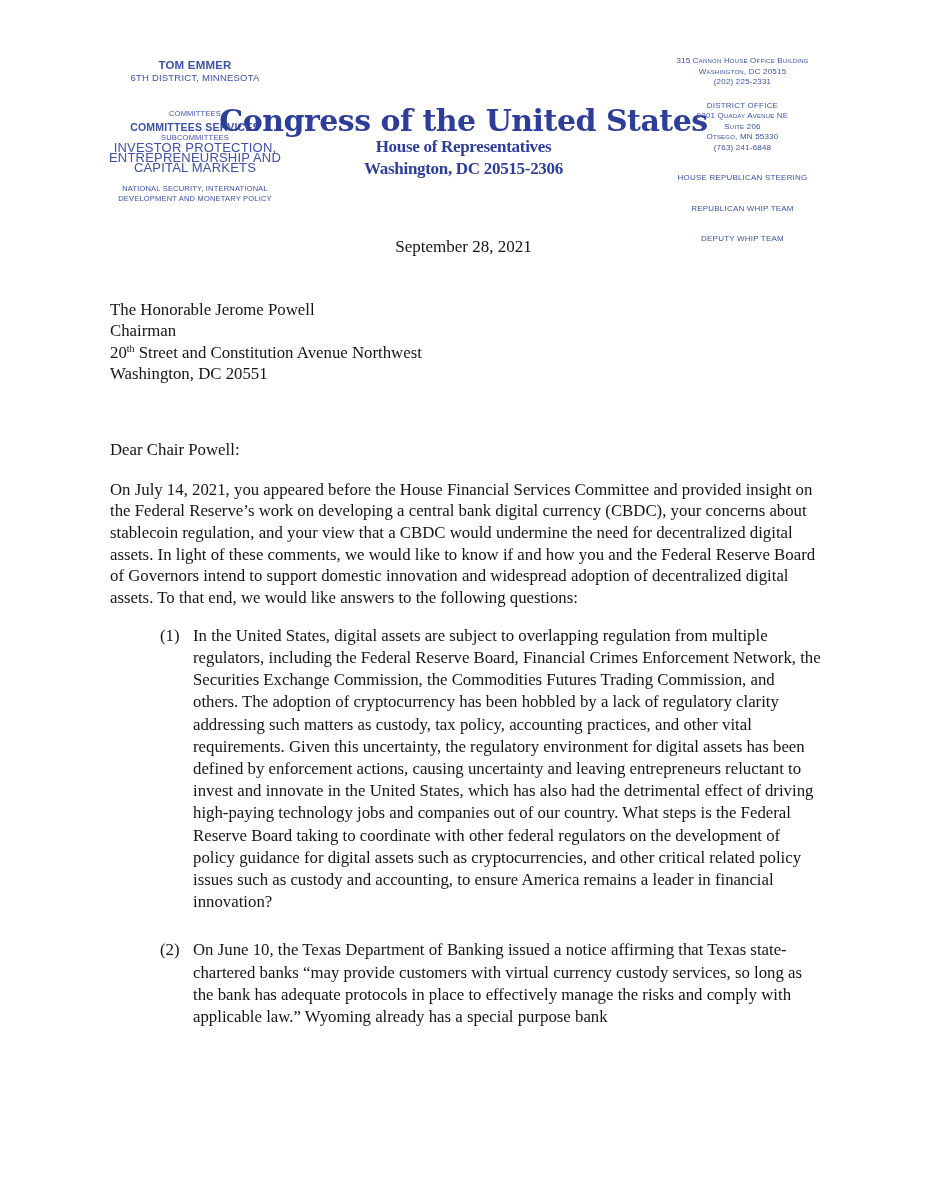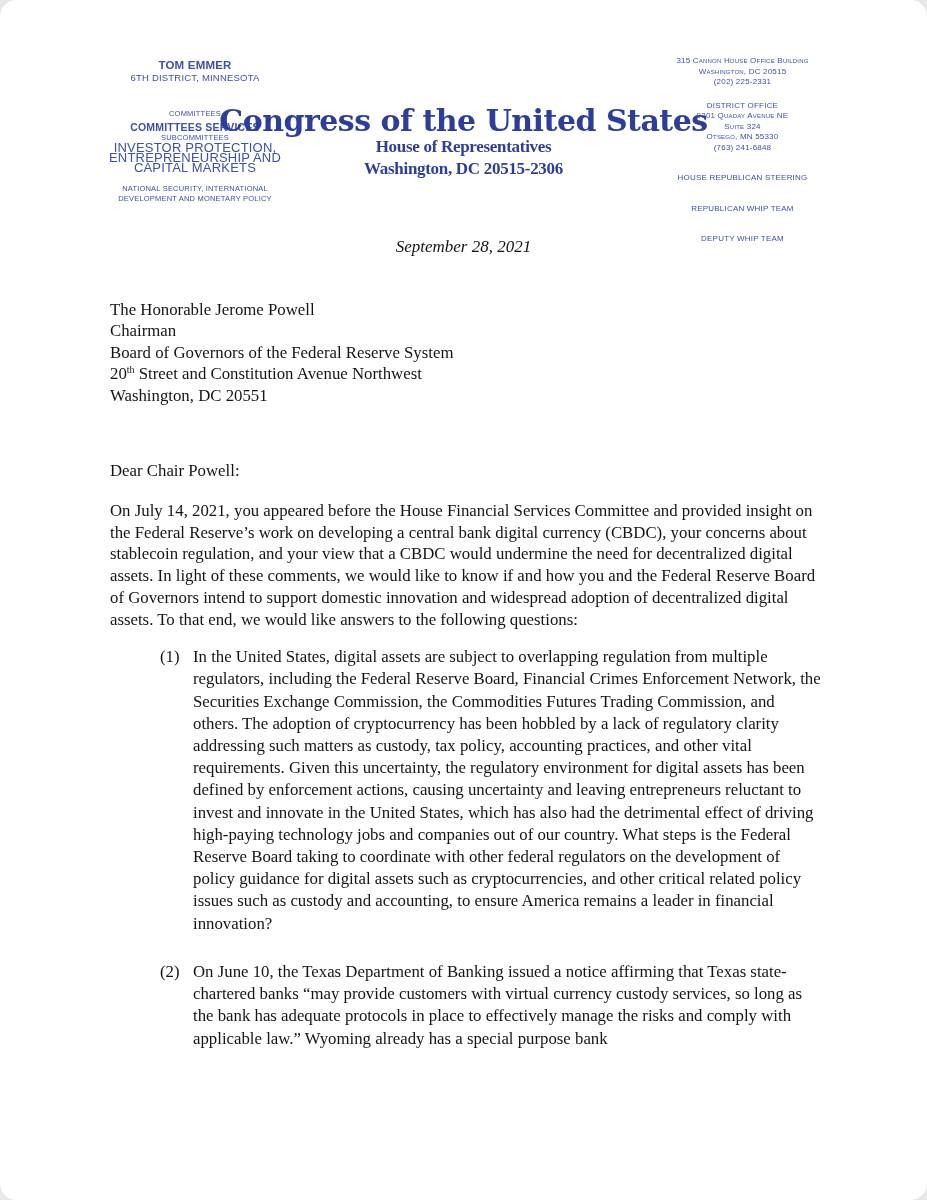--- a/index.html
+++ b/index.html
@@ -1,15 +1,15 @@
 <!DOCTYPE html>
 <html><head>
 <meta charset="utf-8">
 <style>
-  * { margin: 0; padding: 0; box-sizing: border-box; border-radius: 16px; }
+  * { margin: 0; padding: 0; box-sizing: border-box; }
   html, body { background: #e8e8e8; }
   .page {
     position: relative;
     width: 927px;
     height: 1200px;
     margin: 0 auto;
     background: #ffffff;
     overflow: hidden;
     font-family: "Liberation Serif", serif;
     color: #141414;
@@ -56,21 +56,20 @@
   .lh-right .sc { font-variant: small-caps; }
   .lh-right .group2 { margin-top: 13px; }
   .lh-right .membership { margin-top: 20px; line-height: 10.5px; }
 
   
   .date-line {
     position: absolute;
     left: 0; right: 0; top: 237px;
     text-align: center;
     font-size: 17px;
-    font-style: italic;
   }
   .letter-body {
     position: absolute;
     left: 110px; top: 299px; width: 712px;
     font-size: 16.8px;
   }
   .recipient .r-line { line-height: 21.4px; }
   sup.ord { font-size: 10px; vertical-align: 6px; line-height: 0; }
   .salutation { margin-top: 54px; line-height: 21px; }
   .para { margin-top: 19px; line-height: 21.7px; }
@@ -109,36 +108,35 @@
 
   <div class="lh-right">
     <div class="group1">
       <div class="line sc">315 Cannon House Office Building</div>
       <div class="line sc">Washington, DC 20515</div>
       <div class="line">(202) 225-2331</div>
     </div>
     <div class="group2">
       <div class="line">DISTRICT OFFICE</div>
       <div class="line sc">9201 Quaday Avenue NE</div>
-      <div class="line sc">Suite 324</div>
+      <div class="line sc">Suite 206</div>
       <div class="line sc">Otsego, MN 55330</div>
       <div class="line">(763) 241-6848</div>
     </div>
     <div class="membership">HOUSE REPUBLICAN STEERING</div>
     <div class="membership">REPUBLICAN WHIP TEAM</div>
     <div class="membership">DEPUTY WHIP TEAM</div>
   </div>
 
   <div class="date-line">September 28, 2021</div>
 
   <div class="letter-body">
     <div class="recipient">
       <div class="r-line">The Honorable Jerome Powell</div>
       <div class="r-line">Chairman</div>
-      <div class="r-line">Board of Governors of the Federal Reserve System</div>
       <div class="r-line"><span>20</span><sup class="ord">th</sup><span> Street and Constitution Avenue Northwest</span></div>
       <div class="r-line">Washington, DC 20551</div>
     </div>
 
     <div class="salutation">Dear Chair Powell:</div>
 
     <div class="para">On July 14, 2021, you appeared before the House Financial Services Committee and provided insight on the Federal Reserve’s work on developing a central bank digital currency (CBDC), your concerns about stablecoin regulation, and your view that a CBDC would undermine the need for decentralized digital assets. In light of these comments, we would like to know if and how you and the Federal Reserve Board of Governors intend to support domestic innovation and widespread adoption of decentralized digital assets. To that end, we would like answers to the following questions:</div>
 
     <div class="q-item first">
       <span class="q-num">(1)</span>

